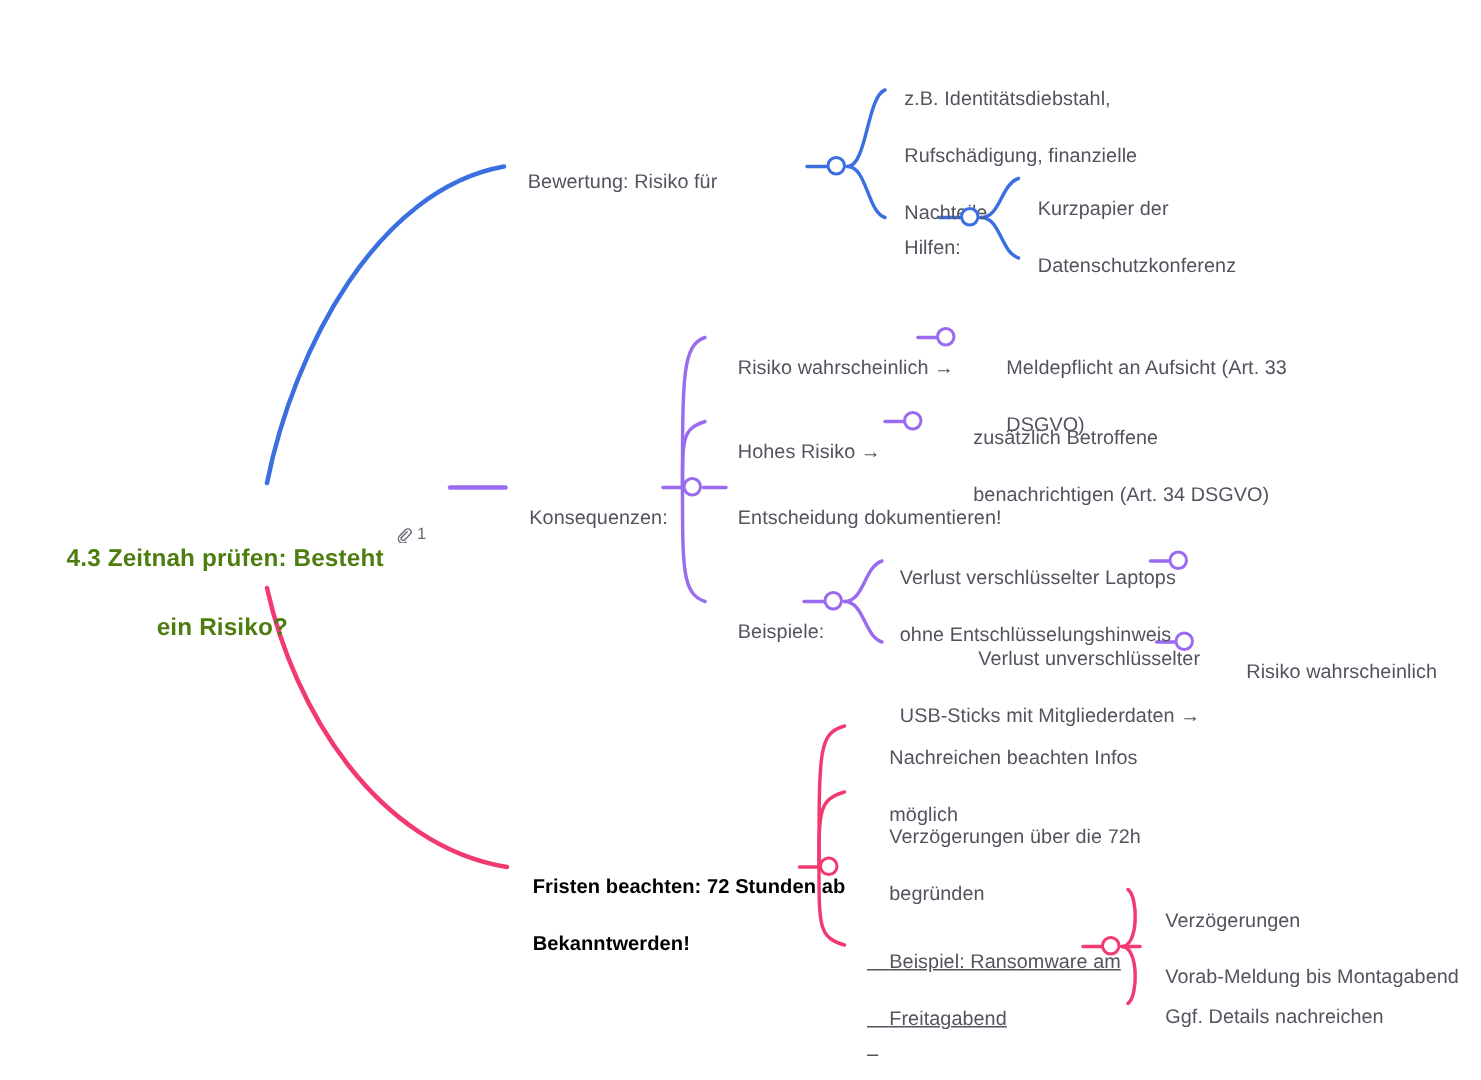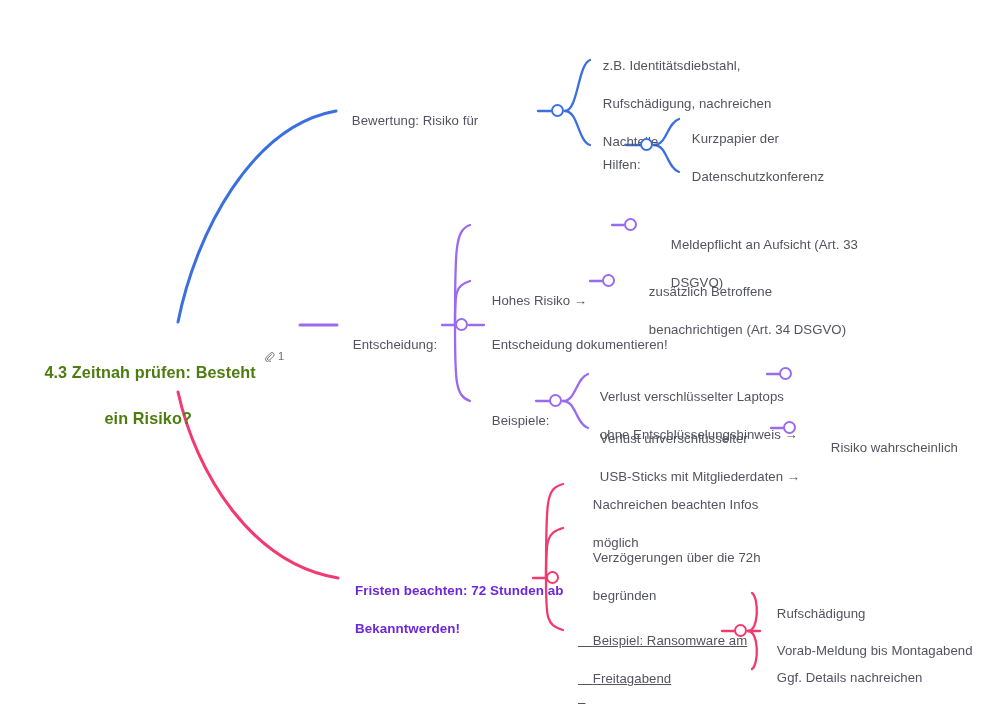--- a/index.html
+++ b/index.html
@@ -41,21 +41,21 @@
     font-size: 16.2px;
     line-height: 23px;
     font-weight: bold;
     color: #4d7c0f;
     text-align: center;
     white-space: pre;
     letter-spacing: 0.1px;
   }
   .bold-label {
     font-weight: bold;
-    color: #6d28d9;
+    color: #000000;
     font-size: 13.4px;
   }
   
   .ring {
     position: absolute;
     width: 13px;
     height: 13px;
     border-radius: 50%;
     background: #ffffff;
     box-sizing: border-box;
@@ -146,39 +146,42 @@
     <span>1</span>
   </div>
 
   <div class="label" style="left:337px; top:92px;">
     <span>Bewertung: Risiko für</span><br>
   </div>
   <div class="ring blue" style="left:551px; top:104px;"></div>
 
   <div class="label" style="left:588px; top:37px;">
     <span>z.B. Identitätsdiebstahl,</span><br>
-    <span>Rufschädigung, nachreichen</span><br>
+    <span>Rufschädigung, finanzielle</span><br>
     <span>Nachteile</span>
   </div>
 
   <div class="label" style="left:588px; top:136px;">
     <span>Hilfen:</span>
   </div>
   <div class="ring blue" style="left:640px; top:138px;"></div>
 
   <div class="label" style="left:677px; top:110px;">
     <span>Kurzpapier der</span><br>
     <span>Datenschutzkonferenz</span>
   </div>
 
   <div class="label" style="left:338px; top:316px;">
-    <span>Entscheidung:</span>
+    <span>Konsequenzen:</span>
   </div>
   <div class="ring purple" style="left:455px; top:318px;"></div>
 
+  <div class="label" style="left:477px; top:216px;">
+    <span>Risiko wahrscheinlich →</span>
+  </div>
   <div class="ring purple" style="left:624px; top:218px;"></div>
   <div class="label" style="left:656px; top:216px;">
     <span>Meldepflicht an Aufsicht (Art. 33</span><br>
     <span>DSGVO)</span>
   </div>
 
   <div class="label" style="left:477px; top:272px;">
     <span>Hohes Risiko →</span>
   </div>
   <div class="ring purple" style="left:602px; top:274px;"></div>
@@ -189,27 +192,27 @@
 
   <div class="label" style="left:477px; top:316px;">
     <span>Entscheidung dokumentieren!</span>
   </div>
 
   <div class="label" style="left:477px; top:392px;">
     <span>Beispiele:</span>
   </div>
   <div class="ring purple" style="left:549px; top:394px;"></div>
 
-  <div class="label" style="left:585px; top:368px;">
+  <div class="label" style="left:585px; top:356px;">
     <span>Verlust verschlüsselter Laptops</span><br>
     <span>ohne Entschlüsselungshinweis →</span>
   </div>
   <div class="ring purple" style="left:779px; top:367px;"></div>
 
-  <div class="label" style="left:585px; top:410px;">
+  <div class="label" style="left:585px; top:410px;text-align:right;">
     <span>Verlust unverschlüsselter</span><br>
     <span>USB-Sticks mit Mitgliederdaten →</span>
   </div>
   <div class="ring purple" style="left:783px; top:421px;"></div>
   <div class="label" style="left:816px; top:419px;">
     <span>Risiko wahrscheinlich</span>
   </div>
 
   <div class="label bold-label" style="left:340px; top:562px;">
     <span>Fristen beachten: 72 Stunden ab</span><br>
@@ -227,21 +230,21 @@
     <span>begründen</span>
   </div>
 
   <div class="label" style="left:578px; top:612px;text-decoration:underline;">
     <span>Beispiel: Ransomware am</span><br>
     <span>Freitagabend</span>
   </div>
   <div class="ring pink" style="left:734px; top:624px;"></div>
 
   <div class="label" style="left:762px; top:585px;">
-    <span>Rufschädigung</span>
+    <span>Verzögerungen</span>
   </div>
   <div class="label" style="left:762px; top:622px;">
     <span>Vorab-Meldung bis Montagabend</span>
   </div>
   <div class="label" style="left:762px; top:649px;">
     <span>Ggf. Details nachreichen</span>
   </div>
 
 </div>
 

